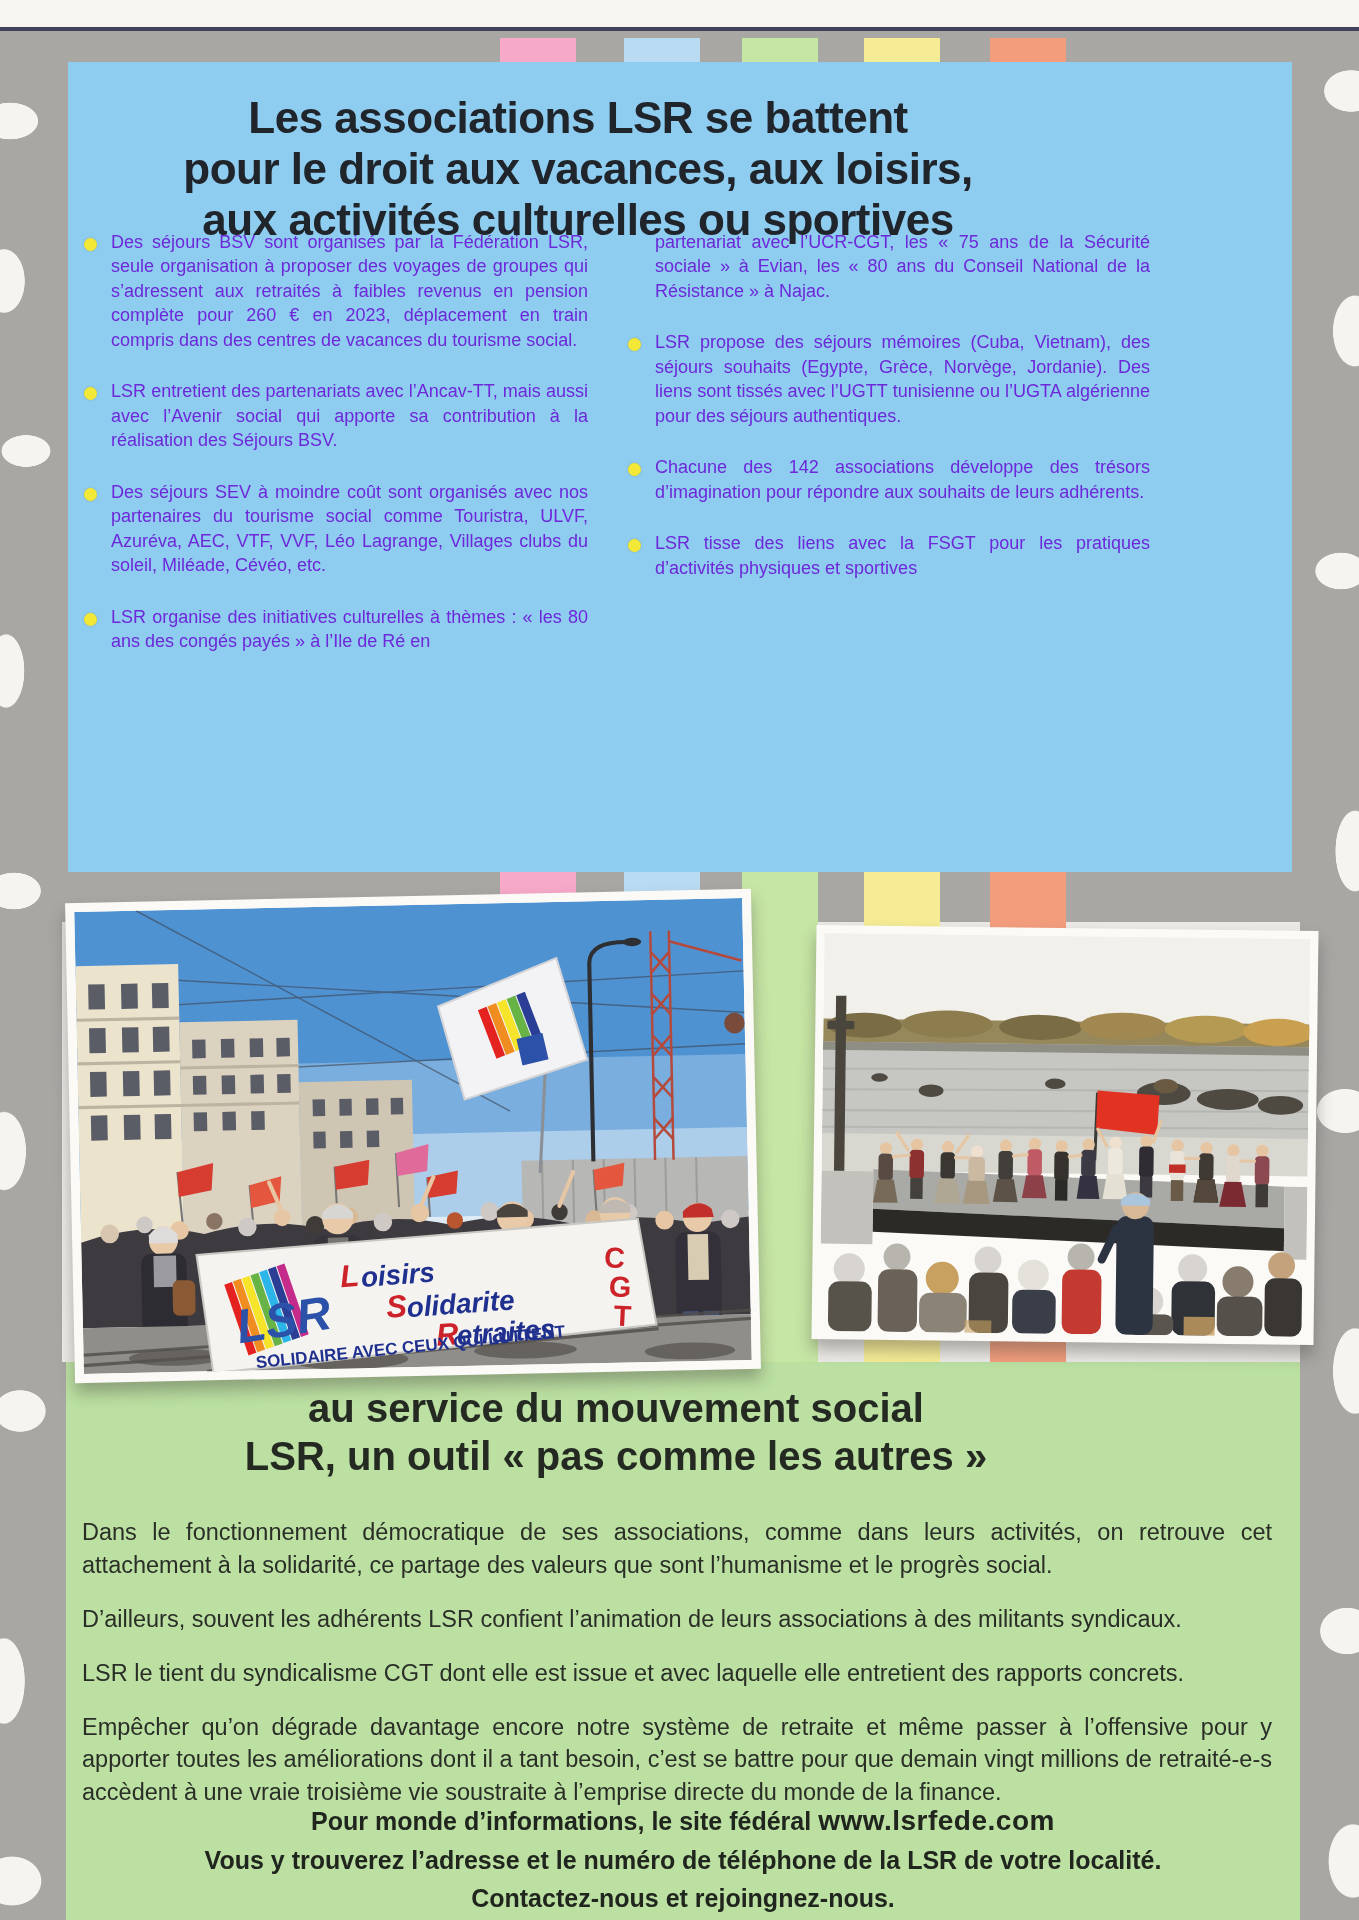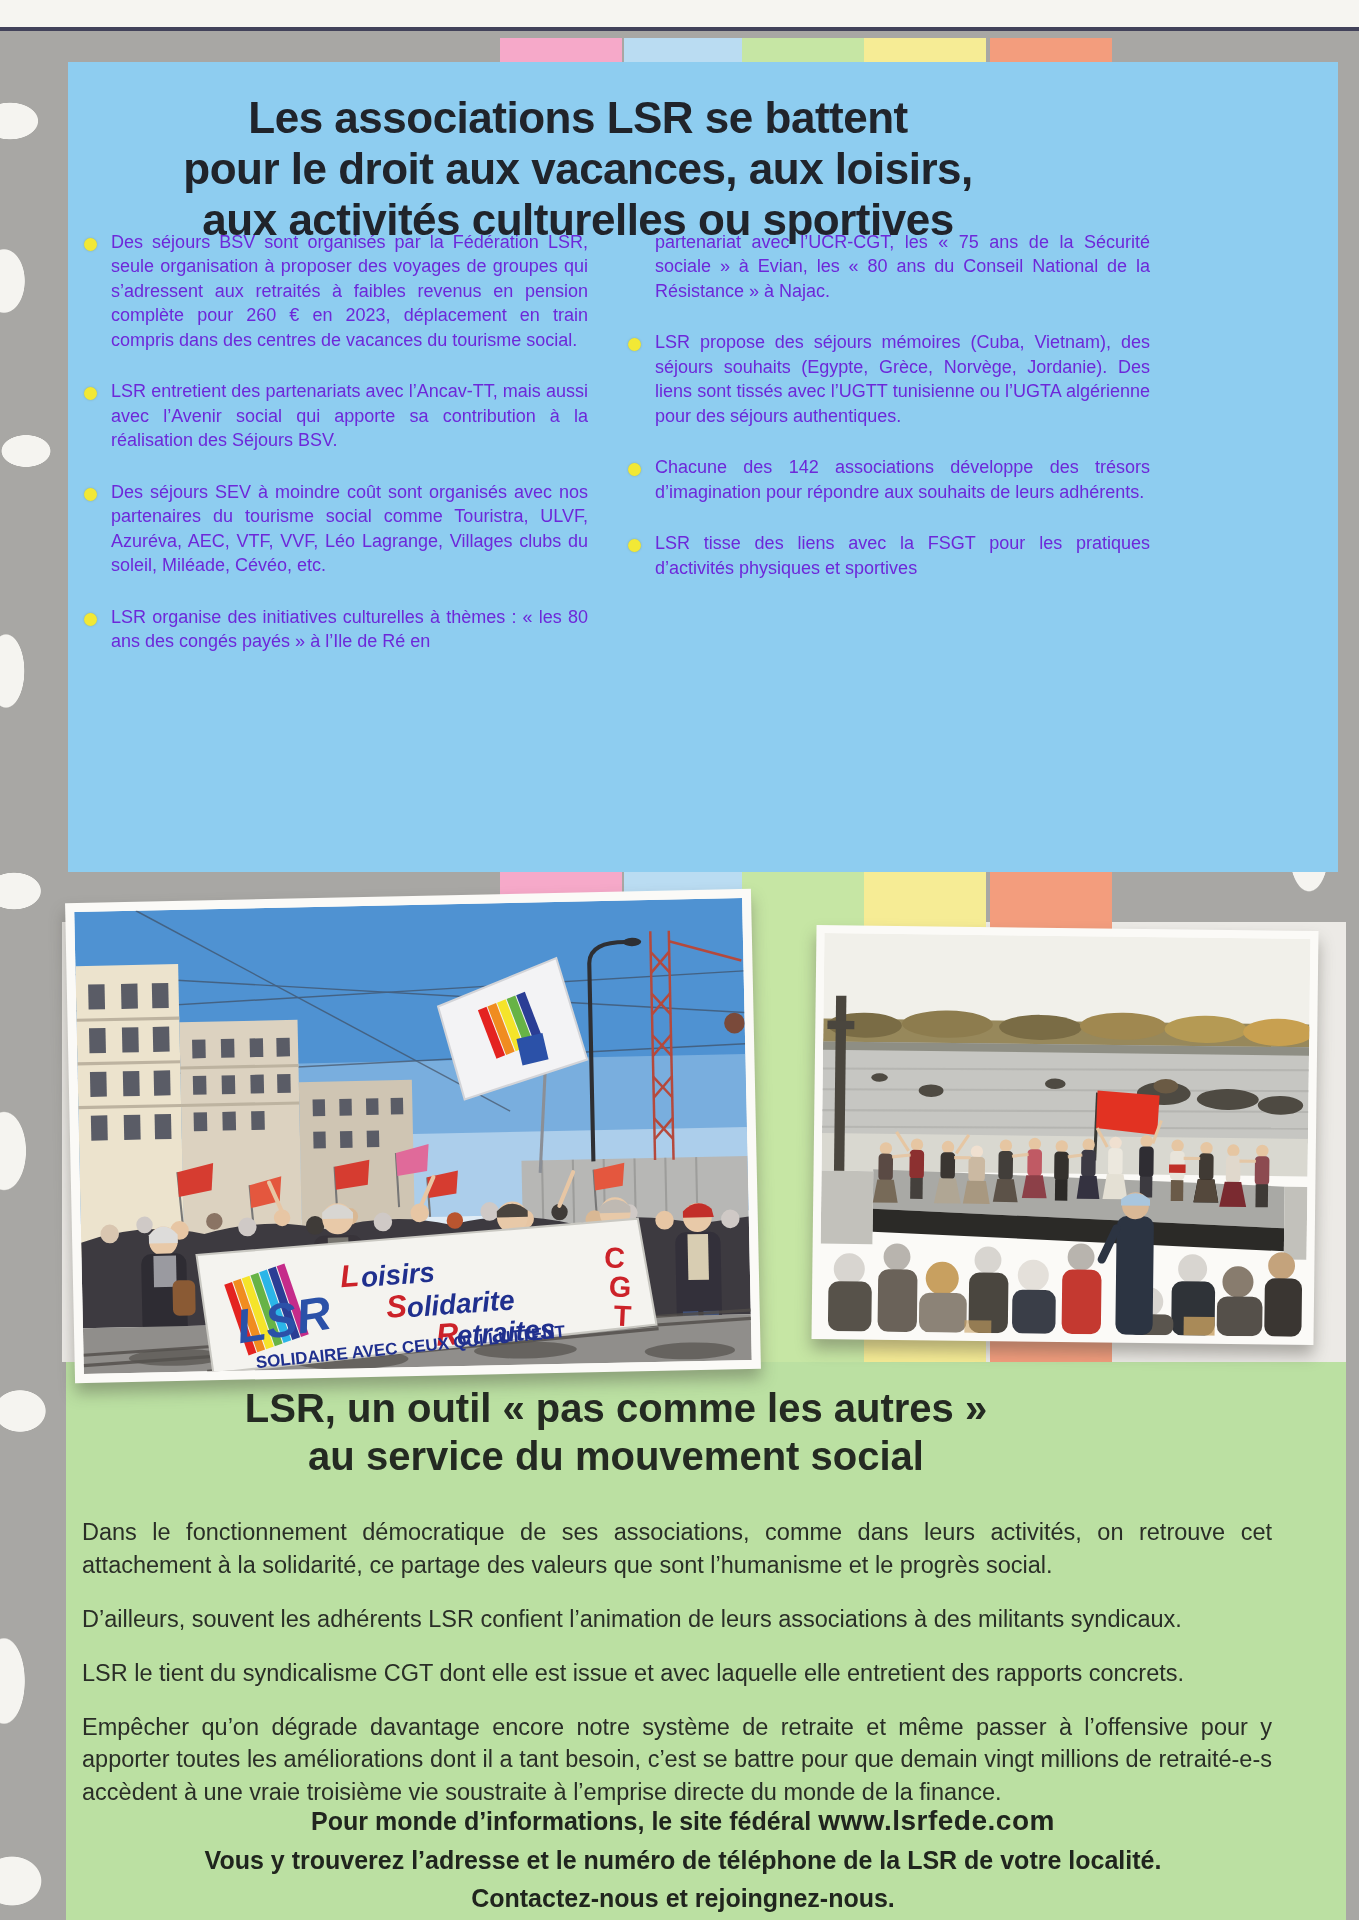--- a/index.html
+++ b/index.html
@@ -2,21 +2,21 @@
 <html><head>
 <meta charset="utf-8">
 <style>
   html,body{margin:0;padding:0;}
   body{
     width:1359px;height:1920px;position:relative;overflow:hidden;
     background:#a8a7a4;
     font-family:"Liberation Sans","DejaVu Sans",sans-serif;
     -webkit-font-smoothing:antialiased;
   }
-  .abs{position:absolute;padding-left:46px;}
+  .abs{position:absolute;}
 
   
   .top-white{left:0;top:0;width:1359px;height:27px;background:#f6f5f1;}
   .top-line{left:0;top:27px;width:1359px;height:4px;background:#42425a;}
   .grunge{pointer-events:none;}
   .grunge-left{left:0;top:31px;width:72px;height:1889px;
     background:
       radial-gradient(ellipse 46px 30px at 10px 90px,#f5f4f0 60%,transparent 62%),
       radial-gradient(ellipse 34px 52px at 4px 250px,#f5f4f0 60%,transparent 62%),
       radial-gradient(ellipse 40px 26px at 26px 420px,#f5f4f0 60%,transparent 62%),
@@ -525,22 +525,22 @@
     <line x1="286" y1="280" x2="272" y2="310" stroke="#2c3442" stroke-width="8" stroke-linecap="round"></line>
   </g>
 
   <rect x="352" y="364" width="30" height="18" fill="#c8a060" opacity="0.8"></rect>
   <rect x="140" y="370" width="26" height="12" fill="#c8a060" opacity="0.6"></rect>
 </svg>
 </div>
 
 <div class="abs green-box">
   <div class="green-title">
+    <div>au service du mouvement social</div>
     <div>LSR, un outil « pas comme les autres »</div>
-    <div>au service du mouvement social</div>
   </div>
   <div class="green-paras">
     <p class="gpara">Dans le fonctionnement démocratique de ses associations, comme dans leurs activités, on retrouve cet attachement à la solidarité, ce partage des valeurs que sont l’humanisme et le progrès social.</p>
     <p class="gpara">D’ailleurs, souvent les adhérents LSR confient l’animation de leurs associations à des militants syndicaux.</p>
     <p class="gpara">LSR le tient du syndicalisme CGT dont elle est issue et avec laquelle elle entretient des rapports concrets.</p>
     <p class="gpara">Empêcher qu’on dégrade davantage encore notre système de retraite et même passer à l’offensive pour y apporter toutes les améliorations dont il a tant besoin, c’est se battre pour que demain vingt millions de retraité-e-s accèdent à une vraie troisième vie soustraite à l’emprise directe du monde de la finance.</p>
   </div>
   <div class="green-footer">
     <div class="gf-line">
       <span>Pour monde d’informations, le site fédéral </span>

